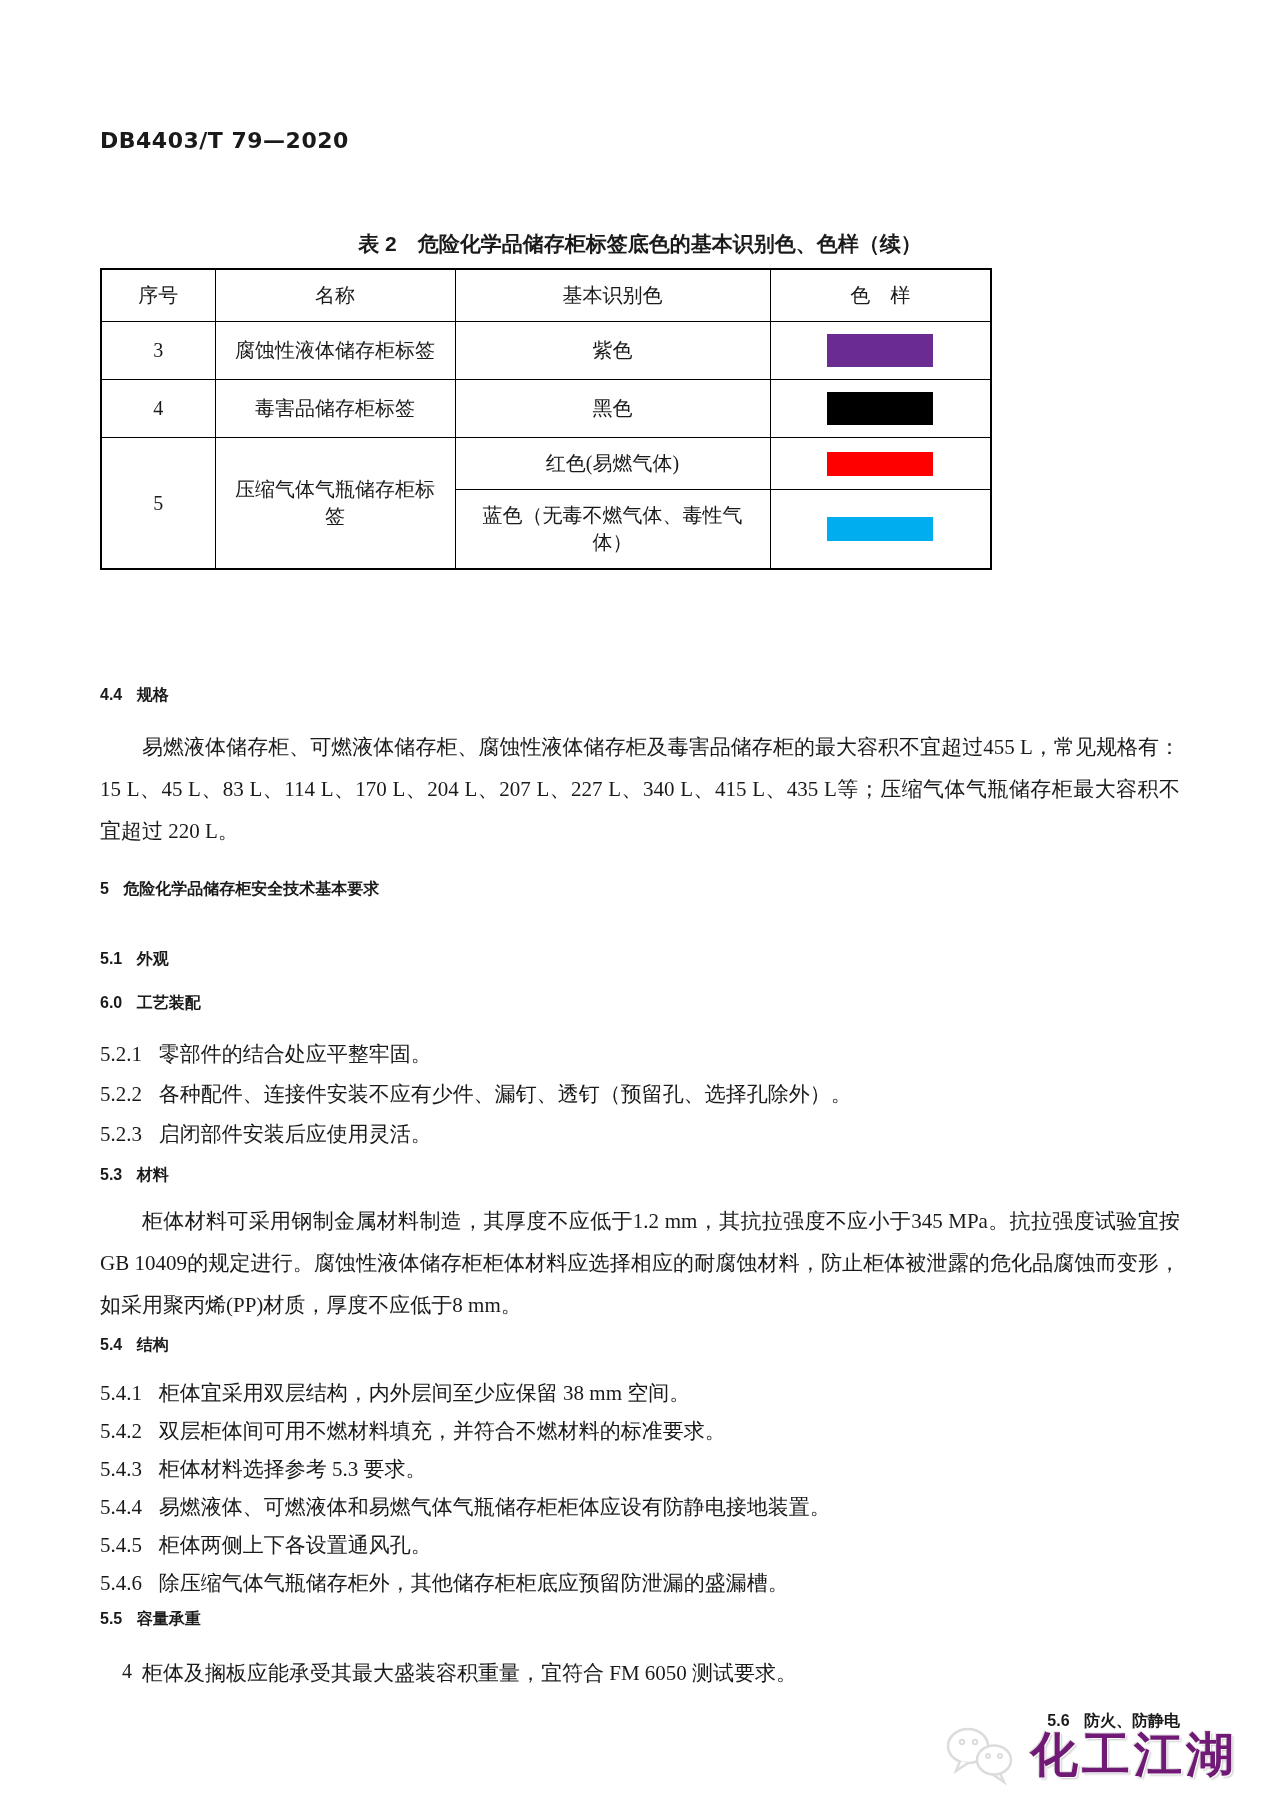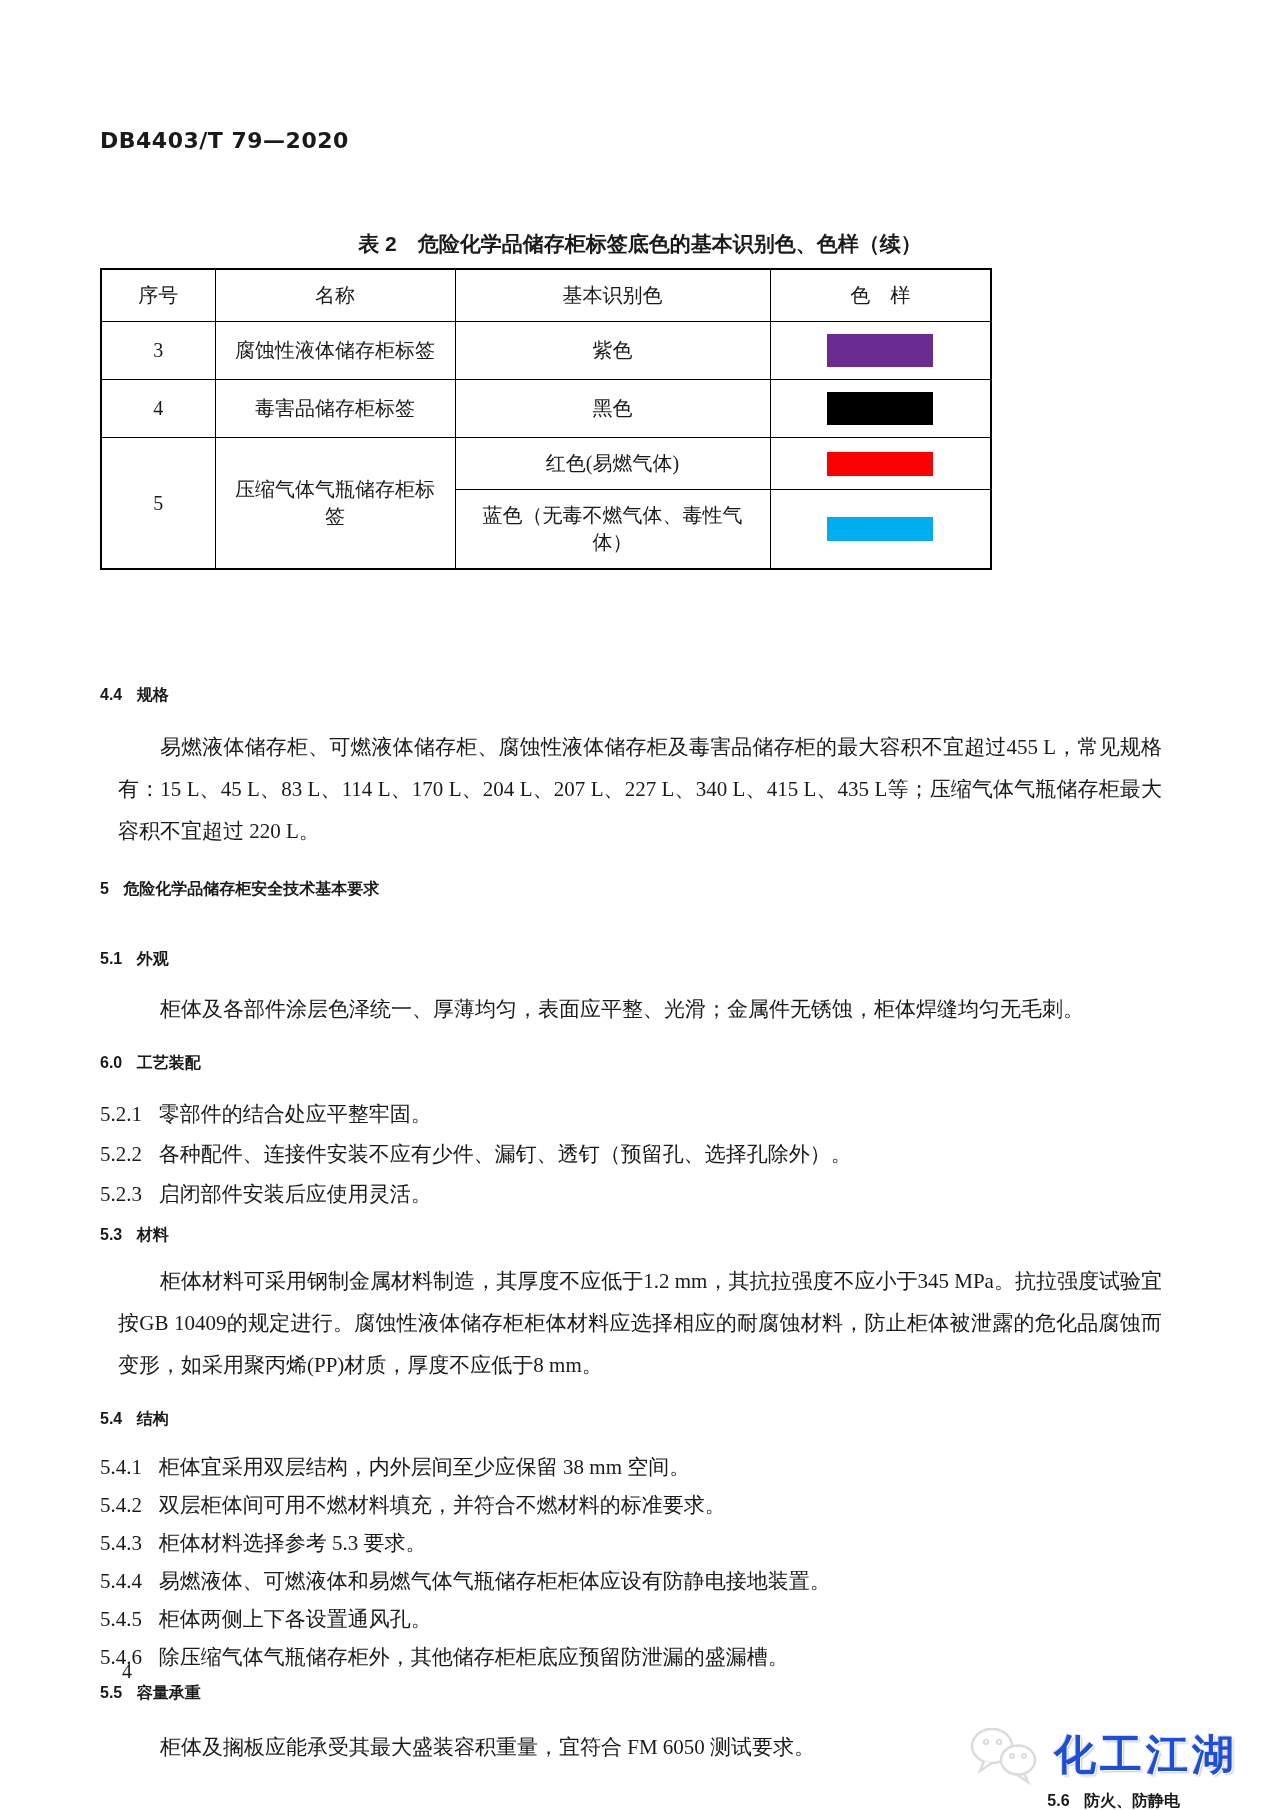--- a/index.html
+++ b/index.html
@@ -40,21 +40,21 @@
   tr.row-short{height:27px;}
   .swatch{display:block;margin:0 auto;width:106px;}
   .swatch.tall{height:33px;}
   .swatch.short{height:24px;}
   .sec-h{
     font-family:"Liberation Sans","DejaVu Sans",sans-serif;
     font-weight:bold;font-size:16px;line-height:30px;margin:0;
   }
   .sec-h .no{margin-right:.9em;}
   .body-p{
-    margin:18px;font-size:21px;line-height:42px;
+    margin:0;font-size:21px;line-height:42px;
     text-align:justify;text-indent:2em;
   }
   .clause{margin:0;font-size:21px;}
   .clause-line{line-height:40px;}
   .clause-line.tight{line-height:38px;}
   .clause .no{margin-right:.8em;}
   .mt-h44{margin-top:110px;}
   .mt-p44{margin-top:16px;}
   .mt-h5{margin-top:22px;}
   .mt-h51{margin-top:40px;}
@@ -72,22 +72,22 @@
     position:absolute;left:122px;top:1660px;
     font-size:20px;
   }
   .watermark{
     position:absolute;right:42px;top:1722px;
     display:flex;align-items:center;gap:6px;
     color:#ededed;
   }
   .watermark-text{
     font-family:"Liberation Sans","DejaVu Sans",sans-serif;
-    font-size:42px;font-weight:bold;letter-spacing:4px;
-    color:#1d4ed8;
+    font-size:48px;font-weight:bold;letter-spacing:4px;
+    color:#701a75;
     text-shadow:1px 1px 0 #ffffff,2px 2px 2px #c9c9c9,-1px -1px 0 #dedede;
   }
 </style>
 </head>
 <body>
 
 <div class="page">
   <div class="content">
 
     <div class="doc-code">DB4403/T 79—2020</div>
@@ -146,21 +146,20 @@
     </h2>
     <p class="body-p mt-p44">易燃液体储存柜、可燃液体储存柜、腐蚀性液体储存柜及毒害品储存柜的最大容积不宜超过455 L，常见规格有：15 L、45 L、83 L、114 L、170 L、204 L、207 L、227 L、340 L、415 L、435 L等；压缩气体气瓶储存柜最大容积不宜超过 220 L。</p>
 
     <h1 class="sec-h mt-h5">
       <span class="no">5</span><span>危险化学品储存柜安全技术基本要求</span>
     </h1>
 
     <h2 class="sec-h mt-h51">
       <span class="no">5.1</span><span>外观</span>
     </h2>
-    <p class="body-p mt-p51">柜体及各部件涂层色泽统一、厚薄均匀，表面应平整、光滑；金属件无锈蚀，柜体焊缝均匀无毛刺。</p>
 
     <h2 class="sec-h mt-h52">
       <span class="no">6.0</span><span>工艺装配</span>
     </h2>
     <div class="clause mt-c52">
       <p class="clause-line" style="margin:0">
         <span class="no">5.2.1</span><span>零部件的结合处应平整牢固。</span>
       </p>
       <p class="clause-line" style="margin:0">
         <span class="no">5.2.2</span><span>各种配件、连接件安装不应有少件、漏钉、透钉（预留孔、选择孔除外）。</span>

